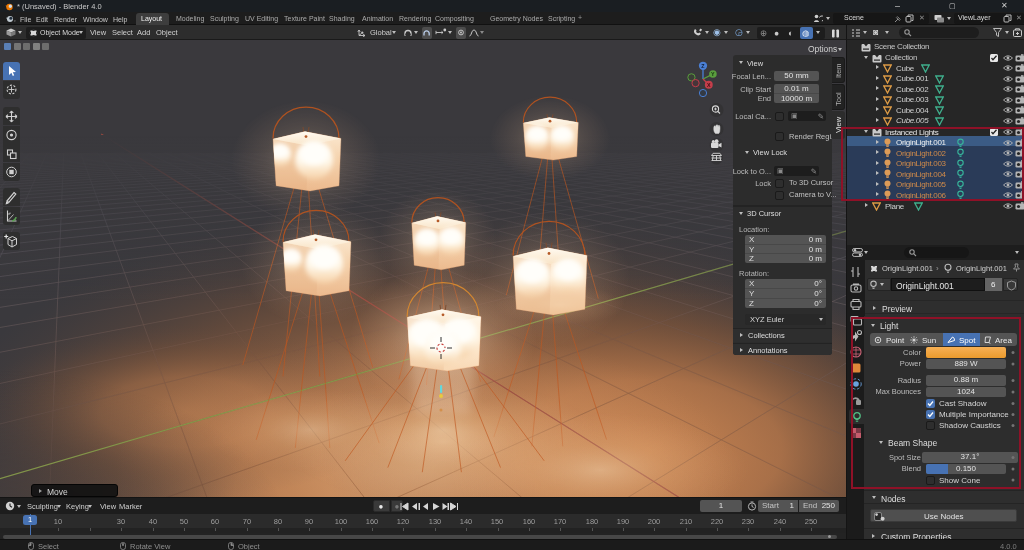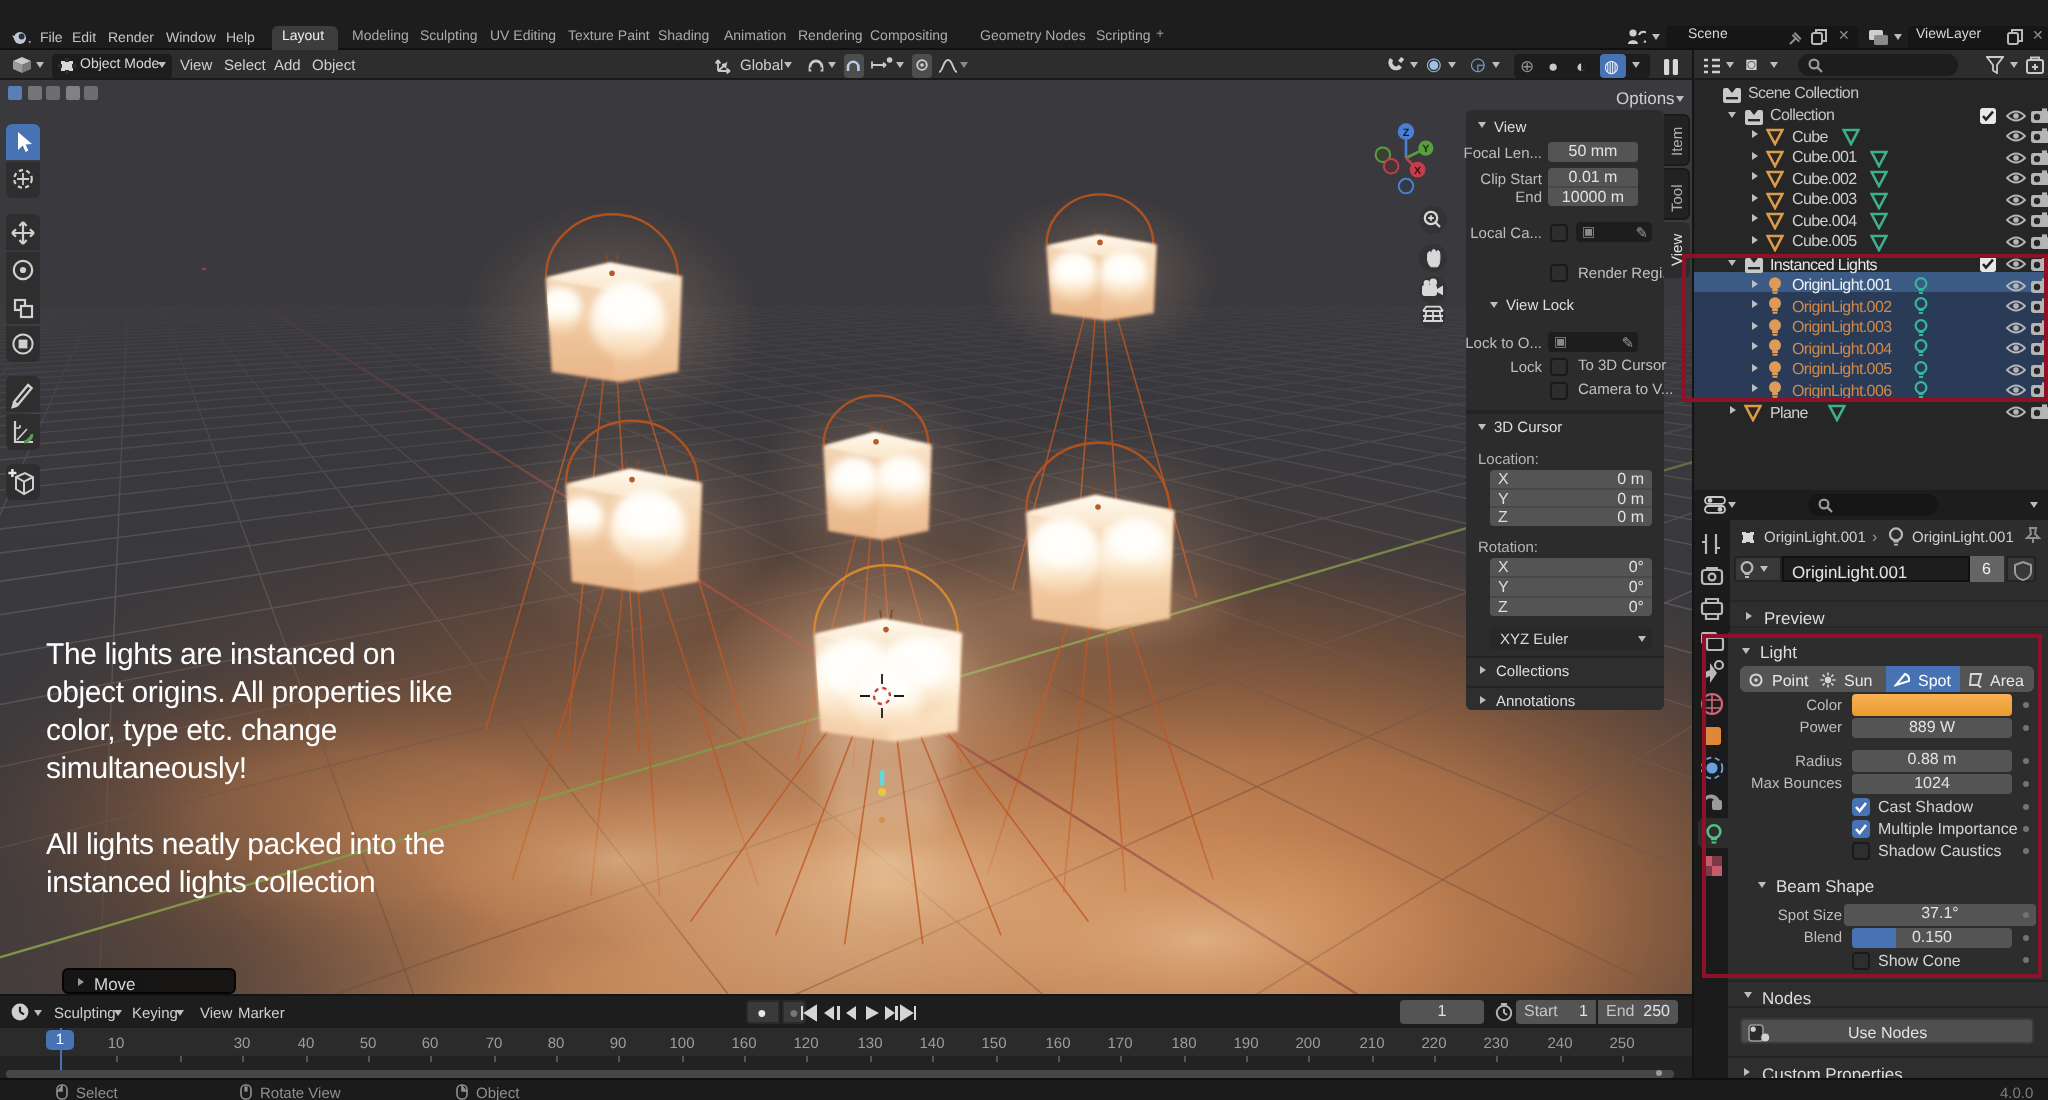--- a/index.html
+++ b/index.html
@@ -13,20 +13,31 @@
 .chk{width:9px;height:9px;border-radius:2px;display:inline-block;vertical-align:middle;}
 .chk.on{background:#4772b3;}
 .chk.off{background:#2e2e2e;border:1px solid #1a1a1a;}
 .caret{display:inline-block;width:0;height:0;border-left:2.8px solid transparent;border-right:2.8px solid transparent;border-top:3.6px solid #bdbdbd;vertical-align:middle;}
 .caretr{display:inline-block;width:0;height:0;border-top:2.8px solid transparent;border-bottom:2.8px solid transparent;border-left:3.6px solid #bdbdbd;vertical-align:middle;}
 svg{display:block;}
 </style></head>
 <body>
 <div id="app">
 
+<div class="abs" style="left:0;top:0;width:1024px;height:12px;background:#1a1e22;">
+ <svg class="abs" style="left:5px;top:2px" width="9" height="9" viewBox="0 0 9 9">
+        <circle cx="4.5" cy="5" r="3.2" fill="#ea7600"></circle>
+        <circle cx="5.3" cy="4.2" r="1.7" fill="#cfe0ee"></circle>
+        <path d="M0.5,3.2 L4,4.5 L2,5.8 Z" fill="#ea7600"></path>
+      </svg>
+ <span class="abs" style="left:17px;top:2px;font-size:7.5px;color:#c9c9c9;">* (Unsaved) - Blender 4.0</span>
+ <span class="abs" style="left:895px;top:1px;color:#cccccc;font-size:9px;">–</span>
+ <span class="abs" style="left:949px;top:1.5px;color:#cccccc;font-size:7px;">▢</span>
+ <span class="abs" style="left:1001px;top:1px;color:#cccccc;font-size:8px;">✕</span>
+</div>
 
 <div class="abs" style="left:0;top:12px;width:1024px;height:13px;background:#1d1d1d;border-bottom:1px solid #111;font-size:7px;">
  <svg class="abs" style="left:6px;top:2.5px" width="11" height="8" viewBox="0 0 11 8">
         <circle cx="4" cy="4" r="3" fill="#bfc8d0"></circle>
         <circle cx="4.8" cy="3.3" r="1.5" fill="#22303e"></circle>
         <path d="M0,2.6 L3.6,3.8 L1.6,5.2 Z" fill="#bfc8d0"></path>
         <path d="M8.2,5.5 l1.4,0 l-0.7,1.4 Z" fill="#9a9a9a"></path>
       </svg>
  <span class="abs" style="left:20px;top:3.5px;color:#c5c5c5;">File</span>
  <span class="abs" style="left:36px;top:3.5px;color:#c5c5c5;">Edit</span>
@@ -672,21 +683,20 @@
 <path d="M441,297 V302 M441,314 V319 M430,308 H435 M447,308 H452"></path>
 </g>
 <circle cx="441" cy="308" r="4" fill="none" stroke="#f2f2f2" stroke-width="1.2" stroke-dasharray="2.1 2.1"></circle>
 <circle cx="441" cy="308" r="4" fill="none" stroke="#c8403a" stroke-width="1.2" stroke-dasharray="2.1 2.1" stroke-dashoffset="2.1"></circle>
 <rect x="440" y="345" width="2.2" height="8" rx="1.1" fill="#62d8dc"></rect>
 <circle cx="441" cy="356" r="2" fill="#e8c93e"></circle>
 <circle cx="441" cy="370" r="1.5" fill="#d08a3e" opacity="0.75"></circle>
 </svg>
       </div>
 
- <div class="abs" style="left:23px;top:278px;width:260px;color:#fff;font-size:15px;line-height:19px;letter-spacing:-0.2px;">The lights are instanced on<br>object origins. All properties like<br>color, type etc. change<br>simultaneously!<br><br>All lights neatly packed into the<br>instanced lights collection</div>
 
  <div class="abs" style="left:3px;top:3px;width:40px;height:8px;">
   <span style="position:absolute;left:1px;width:7px;height:7px;background:#5a7fb5;border-radius:1px;"></span>
   <span style="position:absolute;left:10.5px;width:7px;height:7px;background:#757575;border-radius:1px;"></span>
   <span style="position:absolute;left:20px;width:7px;height:7px;background:#6d6d6d;border-radius:1px;"></span>
   <span style="position:absolute;left:29.5px;width:7px;height:7px;background:#818181;border-radius:1px;"></span>
   <span style="position:absolute;left:39px;width:7px;height:7px;background:#6d6d6d;border-radius:1px;"></span>
  </div>
 
  <div class="abs" style="left:3px;top:22px;width:17px;">
@@ -1002,21 +1012,21 @@
           <rect x="0.5" y="1.5" width="9" height="6" rx="1.2" fill="#b5b5b5"></rect>
           <circle cx="3.5" cy="4.5" r="1.6" fill="#262626"></circle>
           <rect x="6" y="0.2" width="2.5" height="1.6" fill="#b5b5b5"></rect>
         </svg>
       </div>
 <div class="abs" style="left:0;top:75px;width:178px;height:11px;">
         <span class="caretr" style="position:absolute;left:29px;top:2.5px;"></span>
         <svg style="position:absolute;left:36px;top:1.5px" width="9" height="9" viewBox="0 0 9 9">
           <path d="M0.8,1 h7.4 L4.5,8 Z" fill="none" stroke="#dd9b45" stroke-width="1.3"></path>
         </svg>
-        <span style="position:absolute;left:49px;top:1px;color:#cfcfcf;">Cube.005</span>
+        <span style="position:absolute;left:49px;top:1px;color:#cfcfcf;font-style:italic;">Cube.005</span>
         <svg style="position:absolute;left:88px;top:1.5px" width="9" height="9" viewBox="0 0 9 9">
           <path d="M0.8,1 h7.4 L4.5,8 Z" fill="none" stroke="#3fae8c" stroke-width="1.3"></path>
         </svg>
         <svg style="position:absolute;left:156px;top:1.5px" width="10" height="8" viewBox="0 0 10 8">
           <path d="M0.5,4 Q5,-0.5 9.5,4 Q5,8.5 0.5,4 Z" fill="none" stroke="#b5b5b5" stroke-width="0.9"></path>
           <circle cx="5" cy="4" r="1.4" fill="#b5b5b5"></circle>
         </svg>
         <svg style="position:absolute;left:168px;top:1.5px" width="10" height="8" viewBox="0 0 10 8">
           <rect x="0.5" y="1.5" width="9" height="6" rx="1.2" fill="#b5b5b5"></rect>
           <circle cx="3.5" cy="4.5" r="1.6" fill="#262626"></circle>

